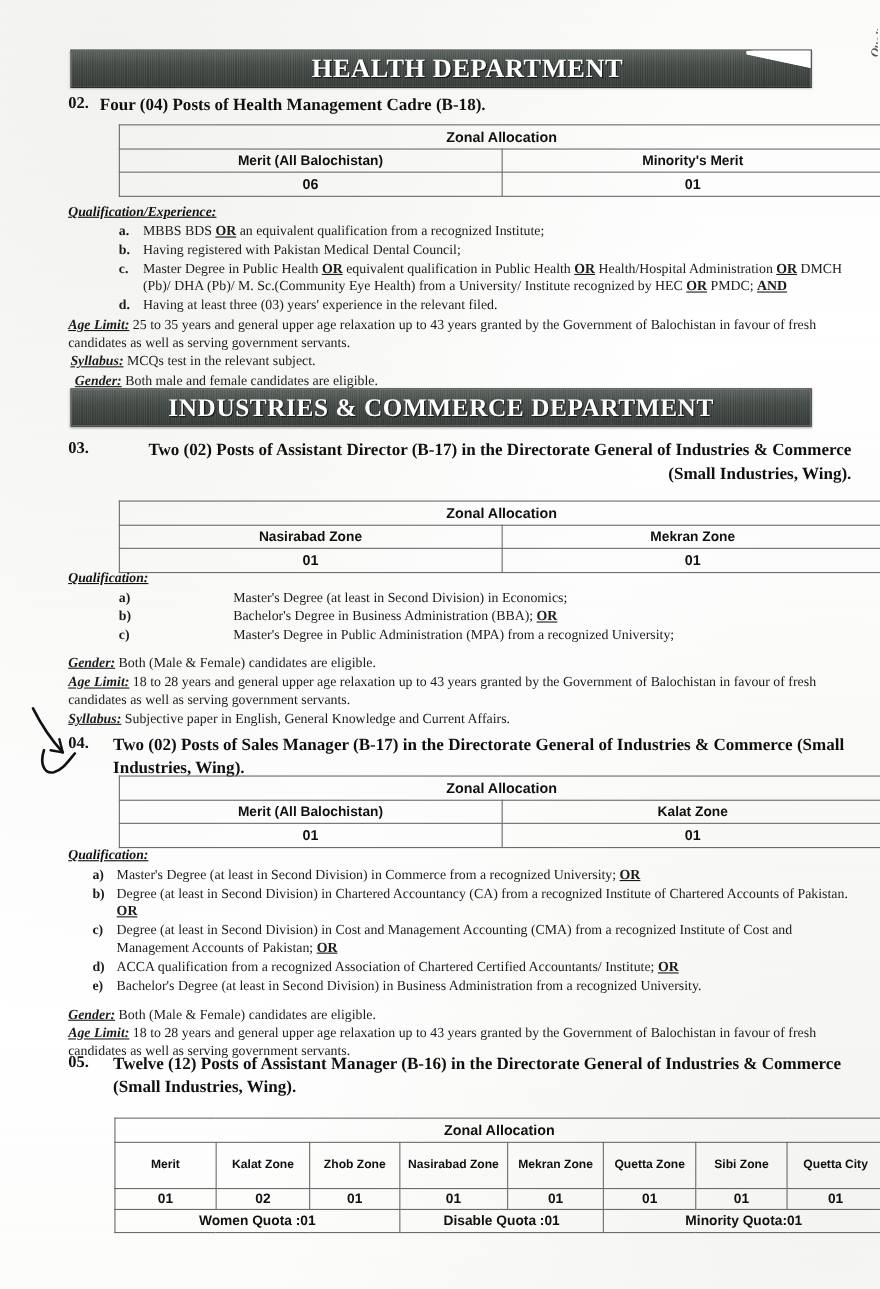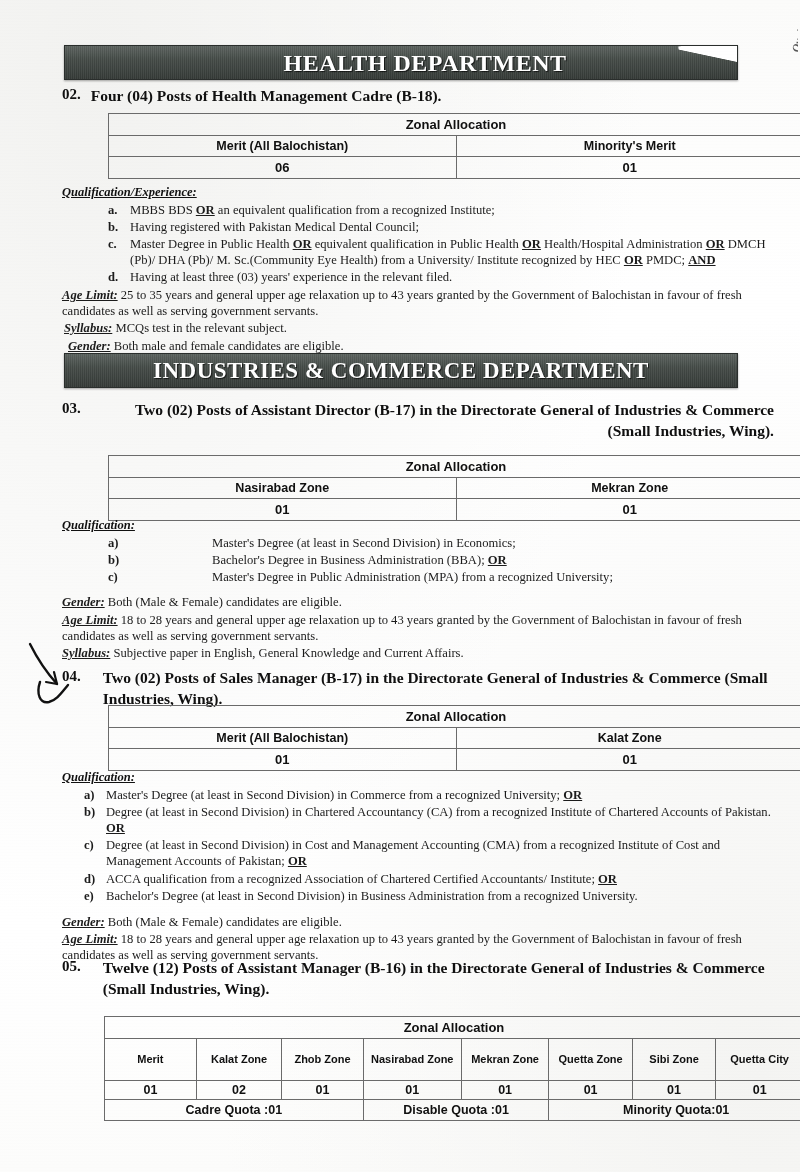--- a/index.html
+++ b/index.html
@@ -439,21 +439,21 @@
         <td class="zone-val">01</td>
         <td class="zone-val">02</td>
         <td class="zone-val">01</td>
         <td class="zone-val">01</td>
         <td class="zone-val">01</td>
         <td class="zone-val">01</td>
         <td class="zone-val">01</td>
         <td class="zone-val">01</td>
       </tr>
       <tr>
-        <td class="quota" colspan="3">Cadre Quota :01</td>
+        <td class="quota" colspan="3">Women Quota :01</td>
         <td class="quota" colspan="2">Disable Quota :01</td>
         <td class="quota" colspan="3">Minority Quota:01</td>
       </tr>
     </tbody>
       </table>
   </div>
 
   <div class="scan-noise"></div>
 </div>
 

